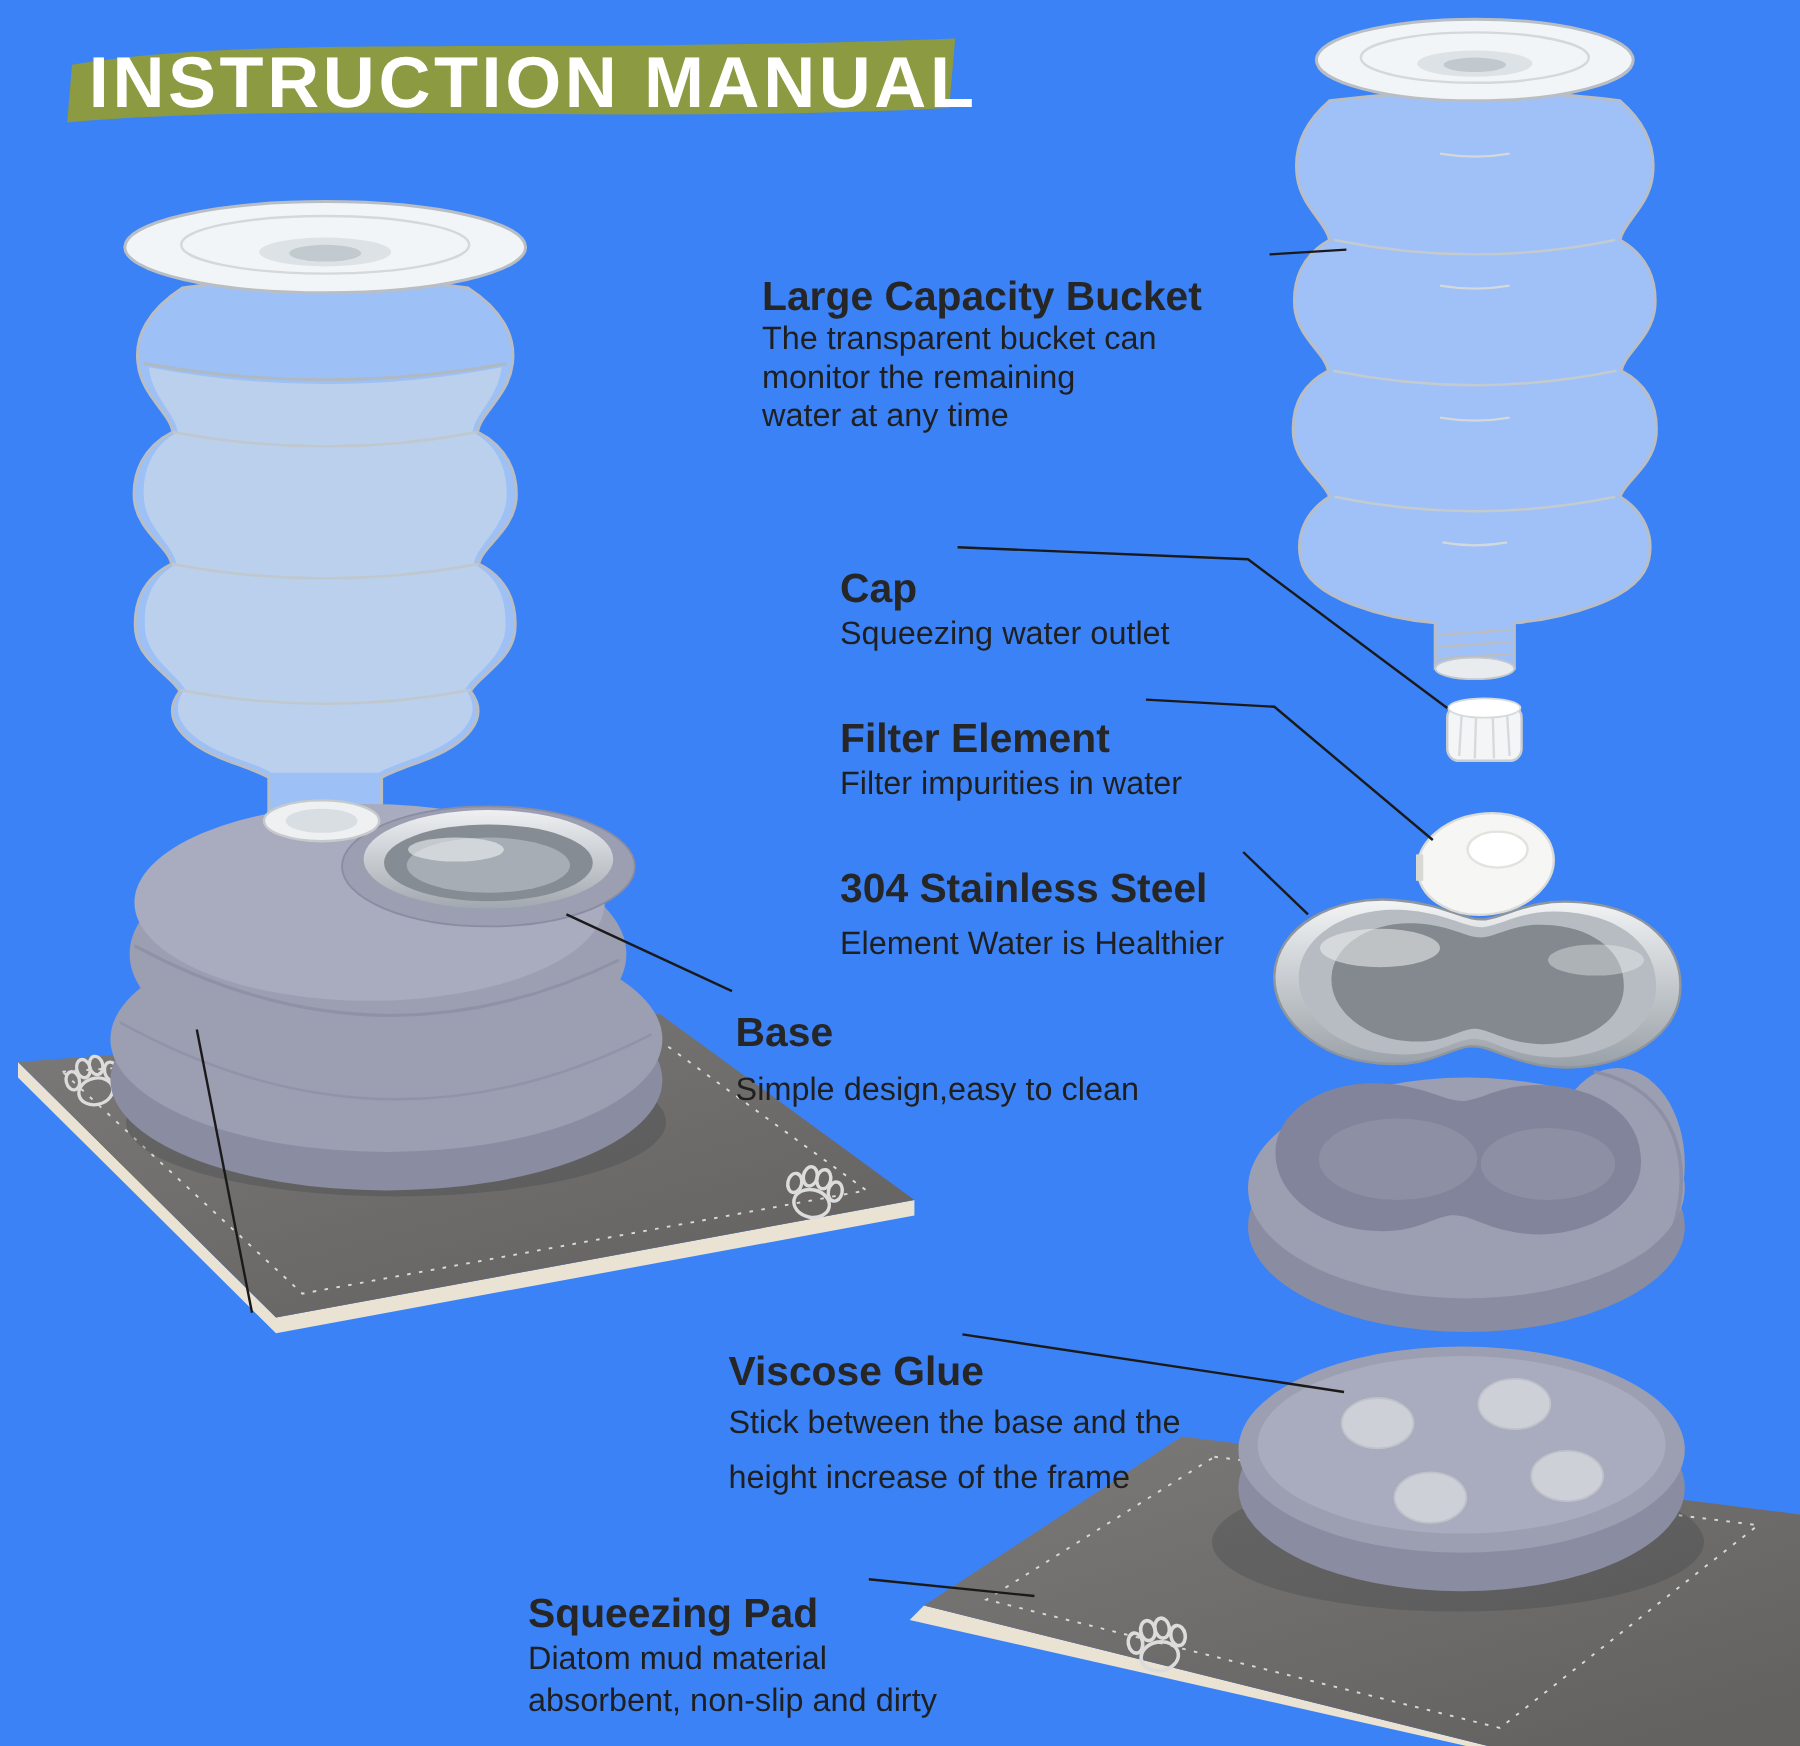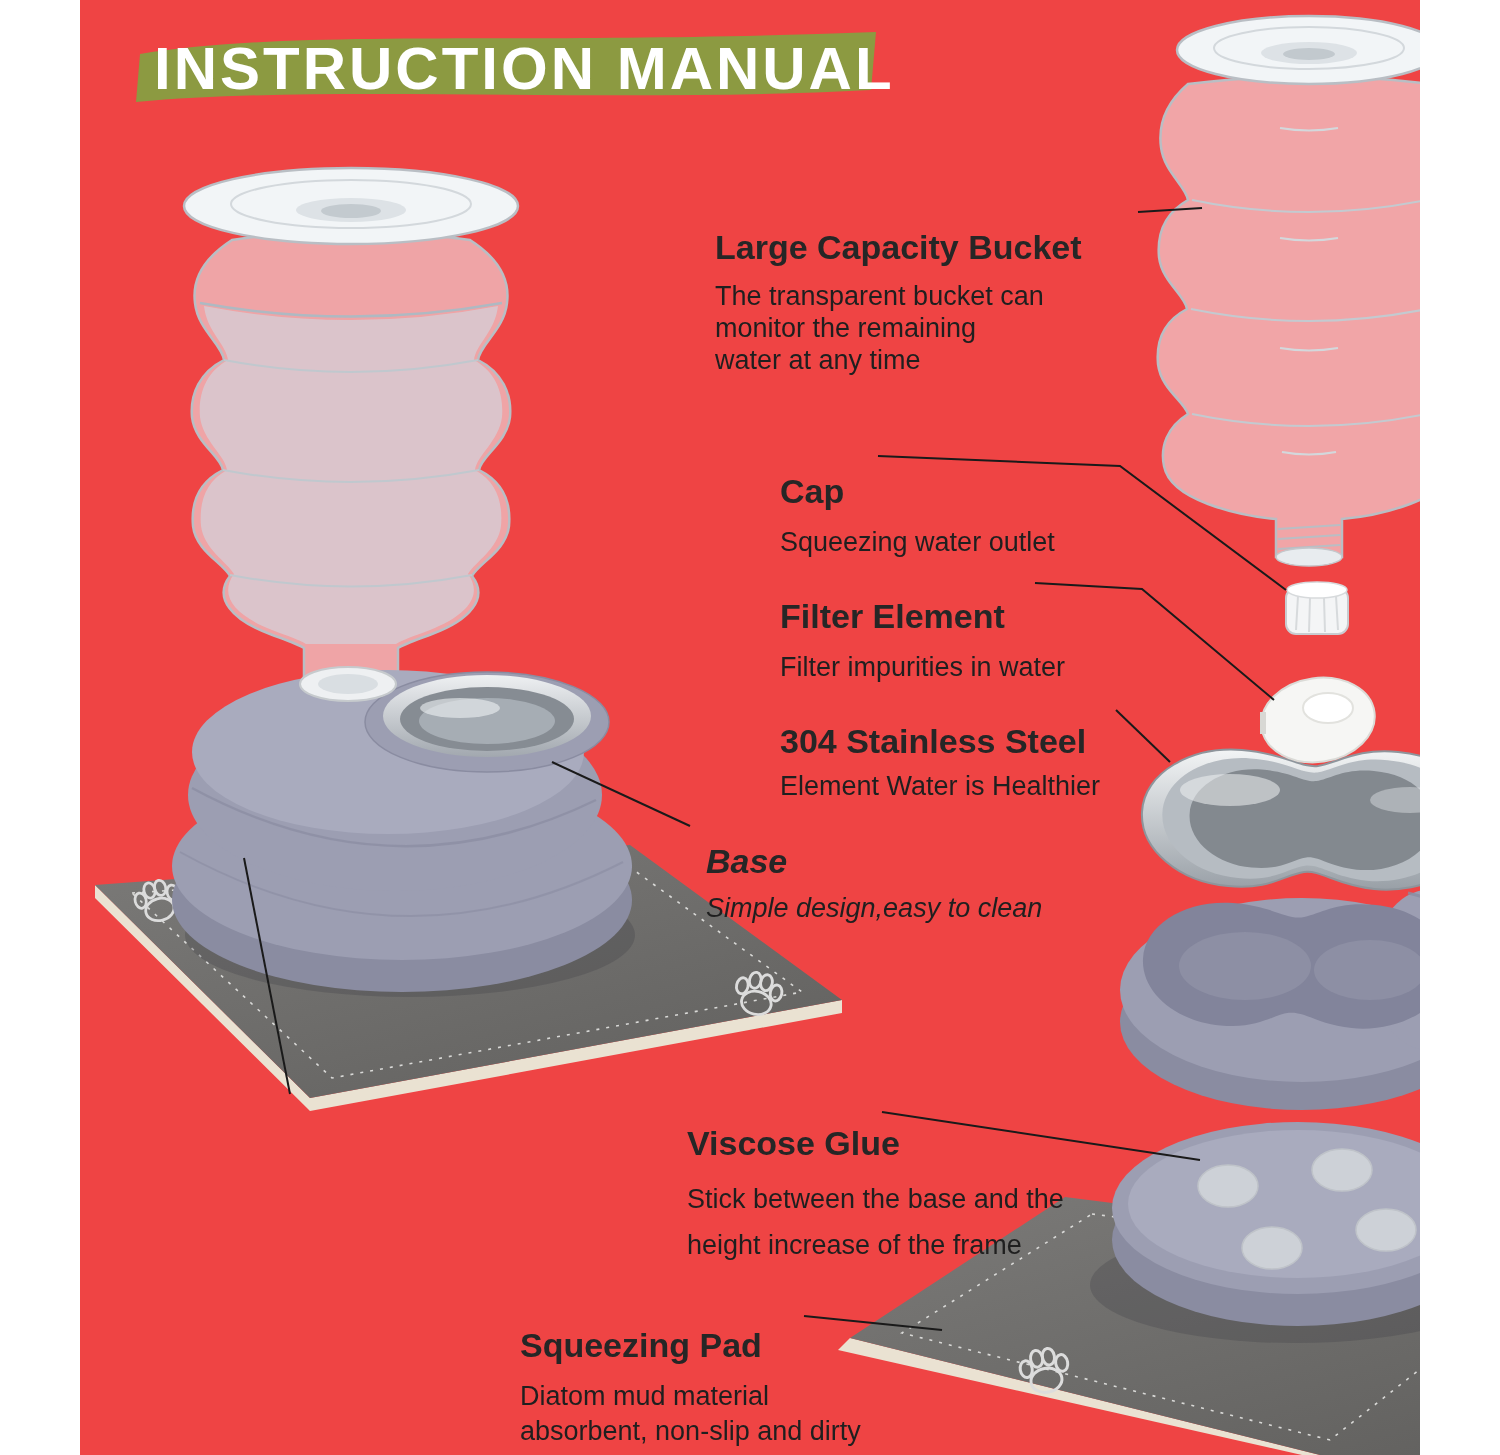--- a/index.html
+++ b/index.html
@@ -9,33 +9,33 @@
     --c-lav-light:#a9abbe;
     --c-mat:#7b7a78;
     --c-mat-dark:#636260;
     --c-edge:#eae2d2;
     --c-text:#1f1f1f;
     --c-line:#1a1a1a;
     --c-bottle-stroke:#b9bec4;
   }
   html,body{margin:0;padding:0;background:#ffffff;}
   .page{
-    position:relative;width:1340px;height:1455px;margin:0 auto;
-    background:#ef4444;overflow:hidden;
+    position:relative;width:1500px;height:1455px;margin:0 auto;
+    background:#3b82f6;overflow:hidden;
     font-family:"Liberation Sans", sans-serif;color:var(--c-text);
   }
   .art{position:absolute;left:0;top:0;width:1500px;height:1455px;}
   .banner-text{
     position:absolute;left:74px;top:34px;
     font-size:60px;font-weight:bold;color:#ffffff;letter-spacing:3px;
     white-space:nowrap;
   }
   .ann{position:absolute;}
   .ann-title{font-size:34px;font-weight:bold;color:#262626;white-space:nowrap;margin-top:32px;}
-  .ann-desc{font-size:27px;color:var(--c-text);margin-top:14px;white-space:pre-line;line-height:1.28;}
+  .ann-desc{font-size:27px;color:var(--c-text);white-space:pre-line;line-height:1.28;}
   .lh-tight .ann-desc{line-height:1.18;}
   .lh-loose .ann-desc{line-height:1.7;}
 </style>
 </head>
 <body>
 
 <div class="page">
 
   <svg class="art" viewBox="0 0 1500 1455">
     <defs>
@@ -204,21 +204,21 @@
   <div class="ann" style="left:700px;top:565px;">
     <div class="ann-title">Filter Element</div>
     <div class="ann-desc">Filter impurities in water</div>
   </div>
 
   <div class="ann" style="left:700px;top:690px;">
     <div class="ann-title">304 Stainless Steel</div>
     <div class="ann-desc" style="margin-top:8px;">Element Water is Healthier</div>
   </div>
 
-  <div class="ann" style="left:626px;top:810px;font-style:italic;">
+  <div class="ann" style="left:613px;top:810px;">
     <div class="ann-title">Base</div>
     <div class="ann-desc" style="margin-top:10px;">Simple design,easy to clean</div>
   </div>
 
 
   <div class="ann lh-loose" style="left:607px;top:1092px;">
     <div class="ann-title">Viscose Glue</div>
     <div class="ann-desc">Stick between the base and the
 height increase of the frame</div>
   </div>

